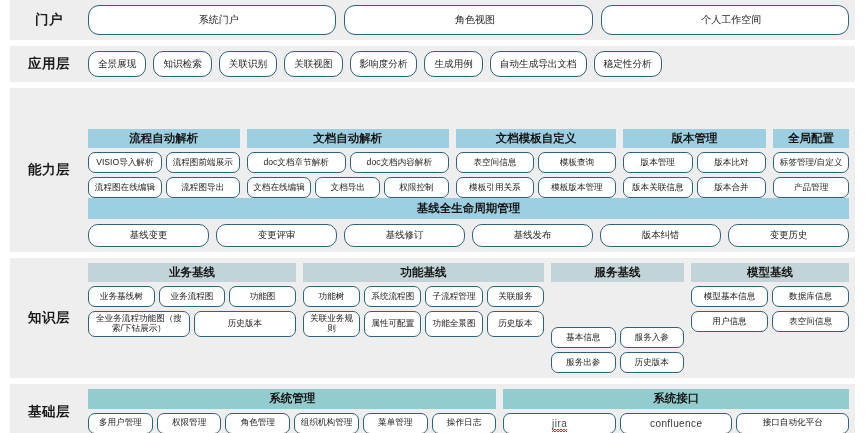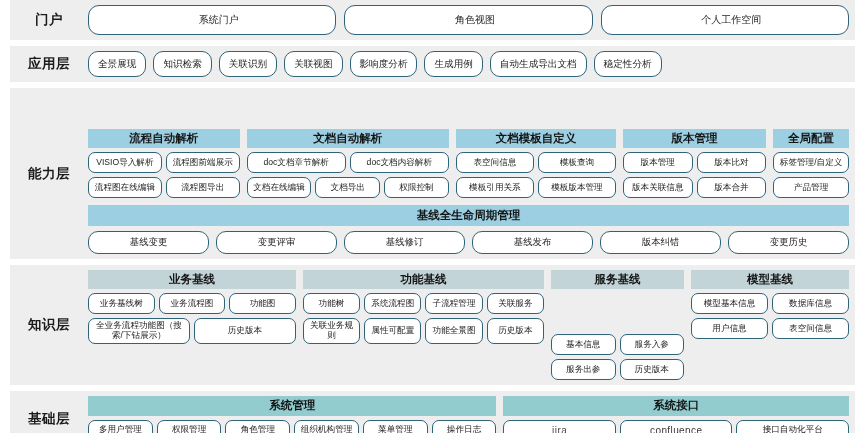--- a/index.html
+++ b/index.html
@@ -125,21 +125,21 @@
   }
 
   
   .cap .group-title{ background:#9ccfe2;margin-top:36px; }
   
   .know .group-title{ background:#c3d4d9; }
   
   .base .group-title{ background:#92ccce; }
 
   
-  .band{ width:100%; margin-top:7px; }
+  .band{ width:100%; }
   .band-title{
     text-align:center;
     font-size:11.5px;
     font-weight:bold;
     background:#9ccfe2;
     color:#151515;
     padding:3px 2px;
   }
   .band-items{
     display:flex;

